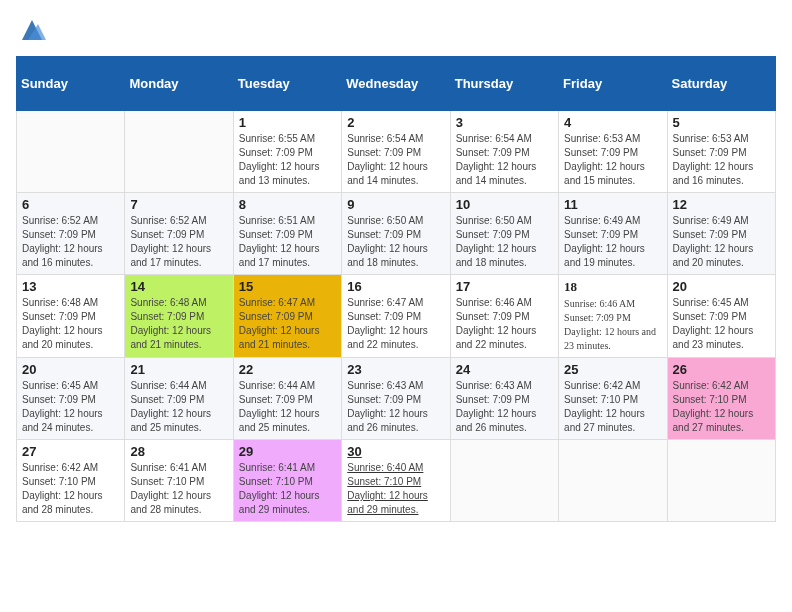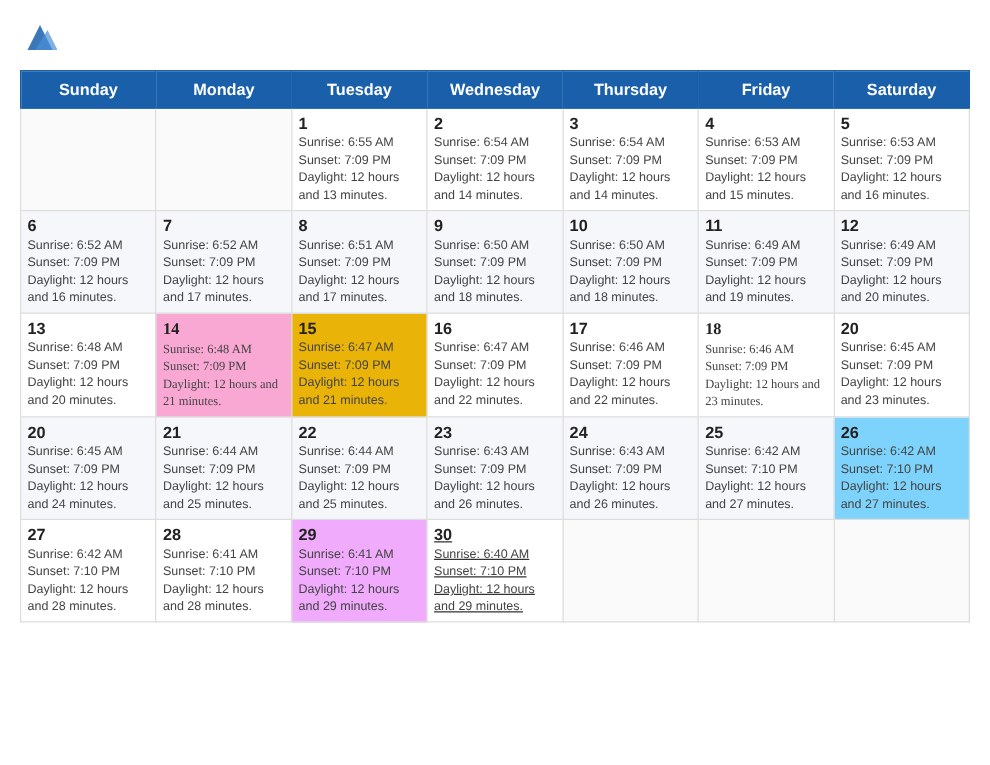--- a/index.html
+++ b/index.html
@@ -50,22 +50,22 @@
     .calendar {
       width: 100%;
       border-collapse: collapse;
       border: 1px solid #ccc;
     }
     .calendar th {
       background-color: #1a5faa;
       color: #fff;
       font-size: 13px;
       font-weight: bold;
-      padding: 7px 4px;
-      text-align: center;
+      padding: 19px 4px;
+      text-align: left;
       border: 1px solid #1a5faa;
     }
     .calendar td {
       vertical-align: top;
       width: calc(100% / 7);
       min-height: 80px;
       padding: 4px 5px;
       border: 1px solid #ddd;
       font-size: 10.5px;
       color: #333;
@@ -203,21 +203,21 @@
 Daylight: 12 hours and 20 minutes.</div>
         </td>
       </tr>
       <tr>
         <td style="background: rgb(255, 255, 255);">
           <span class="day-number">13</span>
           <div class="day-info">Sunrise: 6:48 AM
 Sunset: 7:09 PM
 Daylight: 12 hours and 20 minutes.</div>
         </td>
-        <td style="background: #f9a8d4; font-family: Liberation Serif, serif;">
+        <td style="background: #bef264;">
           <span class="day-number">14</span>
           <div class="day-info">Sunrise: 6:48 AM
 Sunset: 7:09 PM
 Daylight: 12 hours and 21 minutes.</div>
         </td>
         <td style="background: #eab308;">
           <span class="day-number">15</span>
           <div class="day-info">Sunrise: 6:47 AM
 Sunset: 7:09 PM
 Daylight: 12 hours and 21 minutes.</div>
@@ -277,21 +277,21 @@
           <div class="day-info">Sunrise: 6:43 AM
 Sunset: 7:09 PM
 Daylight: 12 hours and 26 minutes.</div>
         </td>
         <td style="background: rgb(245, 247, 250);">
           <span class="day-number">25</span>
           <div class="day-info">Sunrise: 6:42 AM
 Sunset: 7:10 PM
 Daylight: 12 hours and 27 minutes.</div>
         </td>
-        <td style="background: #7dd3fc;">
+        <td style="background: #f9a8d4;">
           <span class="day-number">26</span>
           <div class="day-info">Sunrise: 6:42 AM
 Sunset: 7:10 PM
 Daylight: 12 hours and 27 minutes.</div>
         </td>
       </tr>
       <tr>
         <td style="background: rgb(255, 255, 255);">
           <span class="day-number">27</span>
           <div class="day-info">Sunrise: 6:42 AM

